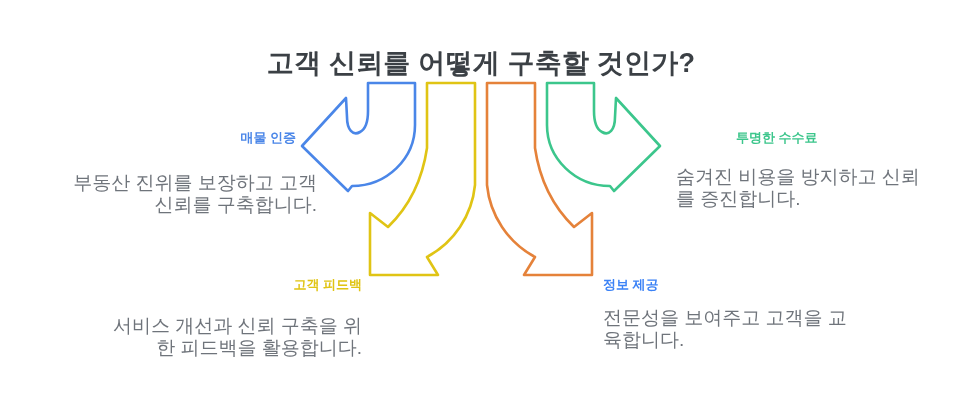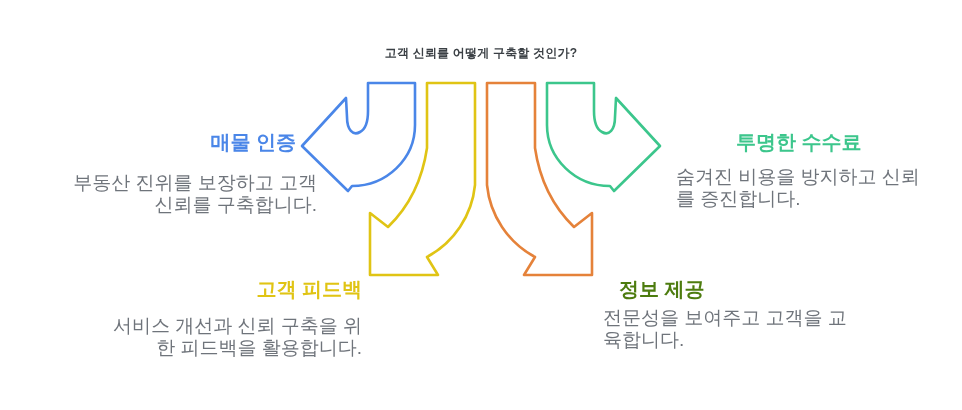--- a/index.html
+++ b/index.html
@@ -14,27 +14,27 @@
   #arrow-layer {
     position: absolute;
     left: 0; top: 0;
     width: 962px; height: 410px;
   }
   .diagram-title {
     position: absolute;
     left: 0; top: 45px;
     width: 100%;
     text-align: center;
-    font-size: 12px;
+    font-size: 27px;
     font-weight: 700;
     letter-spacing: 0.2px;
   }
   .sec-label {
     position: absolute;
-    font-size: 20px;
+    font-size: 13px;
     font-weight: 700;
     white-space: nowrap;
   }
   .sec-desc {
     position: absolute;
     font-size: 19px;
     font-weight: 400;
     line-height: 22px;
     white-space: pre-line;
     width: 360px;
@@ -99,17 +99,17 @@
 신뢰를 구축합니다.</div>
 
   <div id="label-tr" class="sec-label align-l" style="color: rgb(60, 198, 140);">투명한 수수료</div>
   <div id="desc-tr" class="sec-desc align-l" style="color: rgb(111, 116, 123);">숨겨진 비용을 방지하고 신뢰
 를 증진합니다.</div>
 
   <div id="label-bl" class="sec-label align-r" style="color: rgb(224, 196, 20); margin-left: 37px;">고객 피드백</div>
   <div id="desc-bl" class="sec-desc align-r" style="color: rgb(111, 116, 123); margin-top: 9px;">서비스 개선과 신뢰 구축을 위
 한 피드백을 활용합니다.</div>
 
-  <div id="label-br" class="sec-label align-l" style="color: #4d7c0f; margin-left: 16px;">정보 제공</div>
+  <div id="label-br" class="sec-label align-l" style="color: #3b82f6;">정보 제공</div>
   <div id="desc-br" class="sec-desc align-l" style="color: rgb(111, 116, 123);">전문성을 보여주고 고객을 교
 육합니다.</div>
 
 </div>
 
 </body></html>

